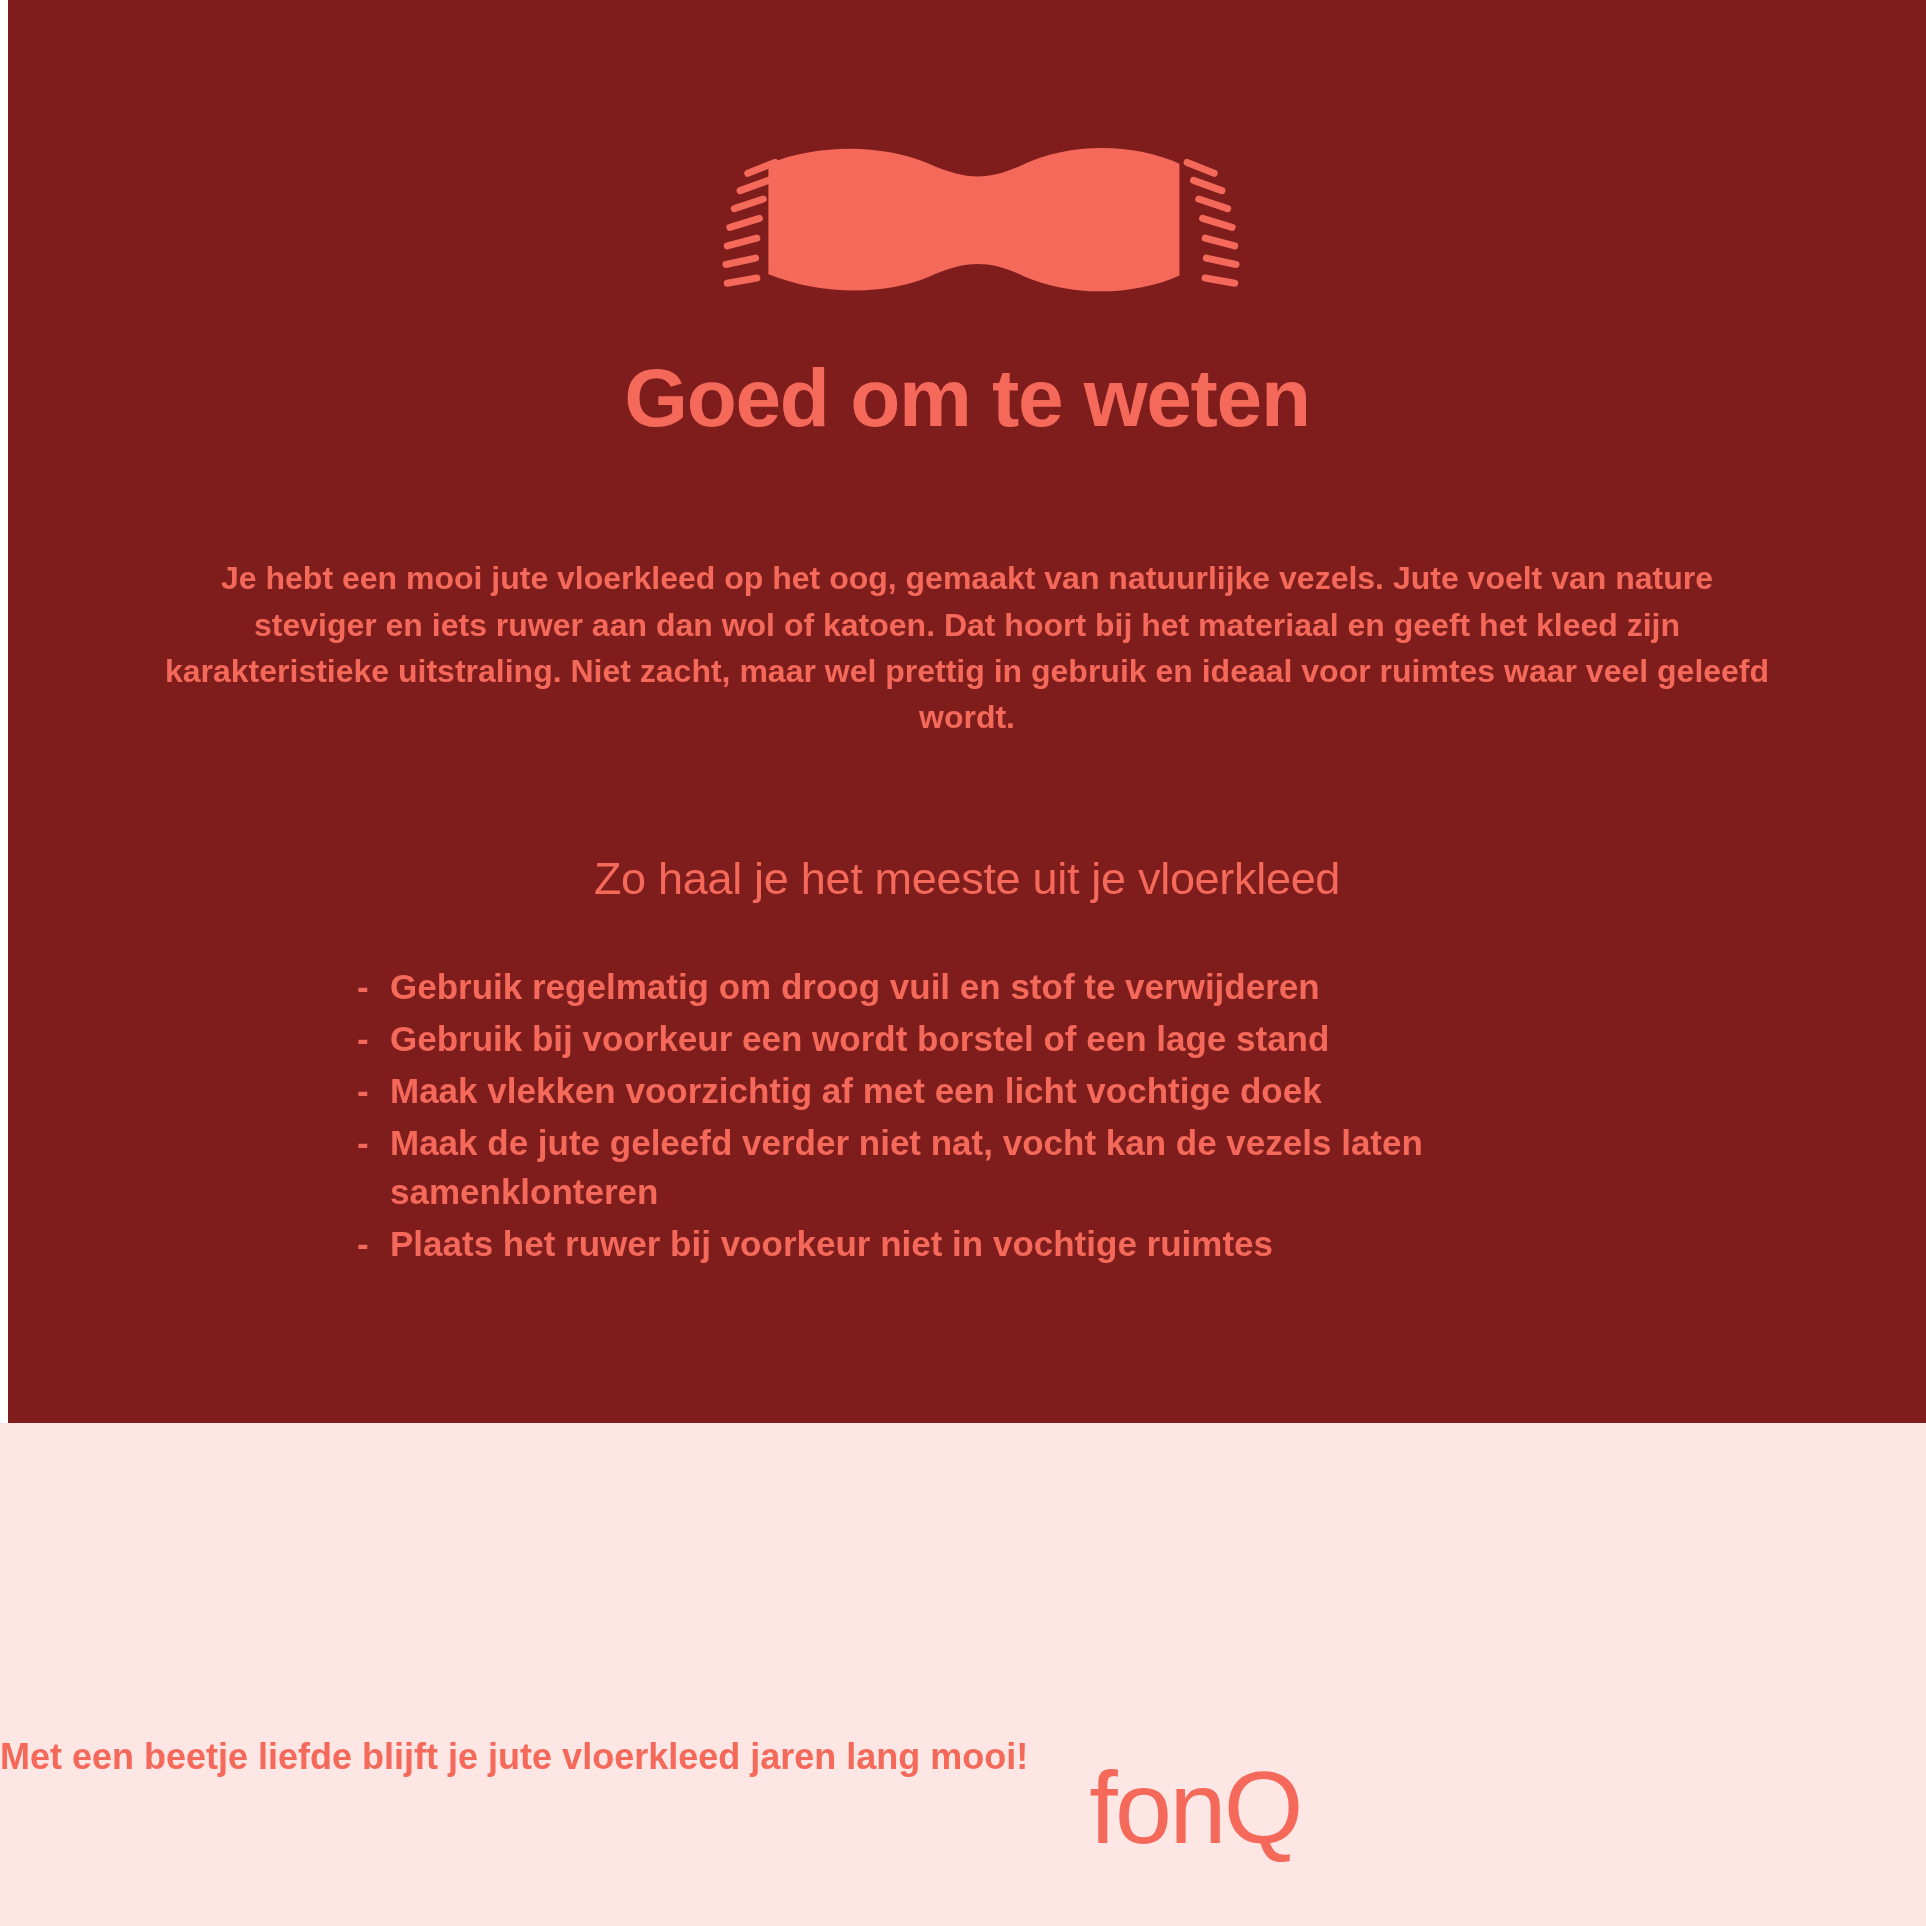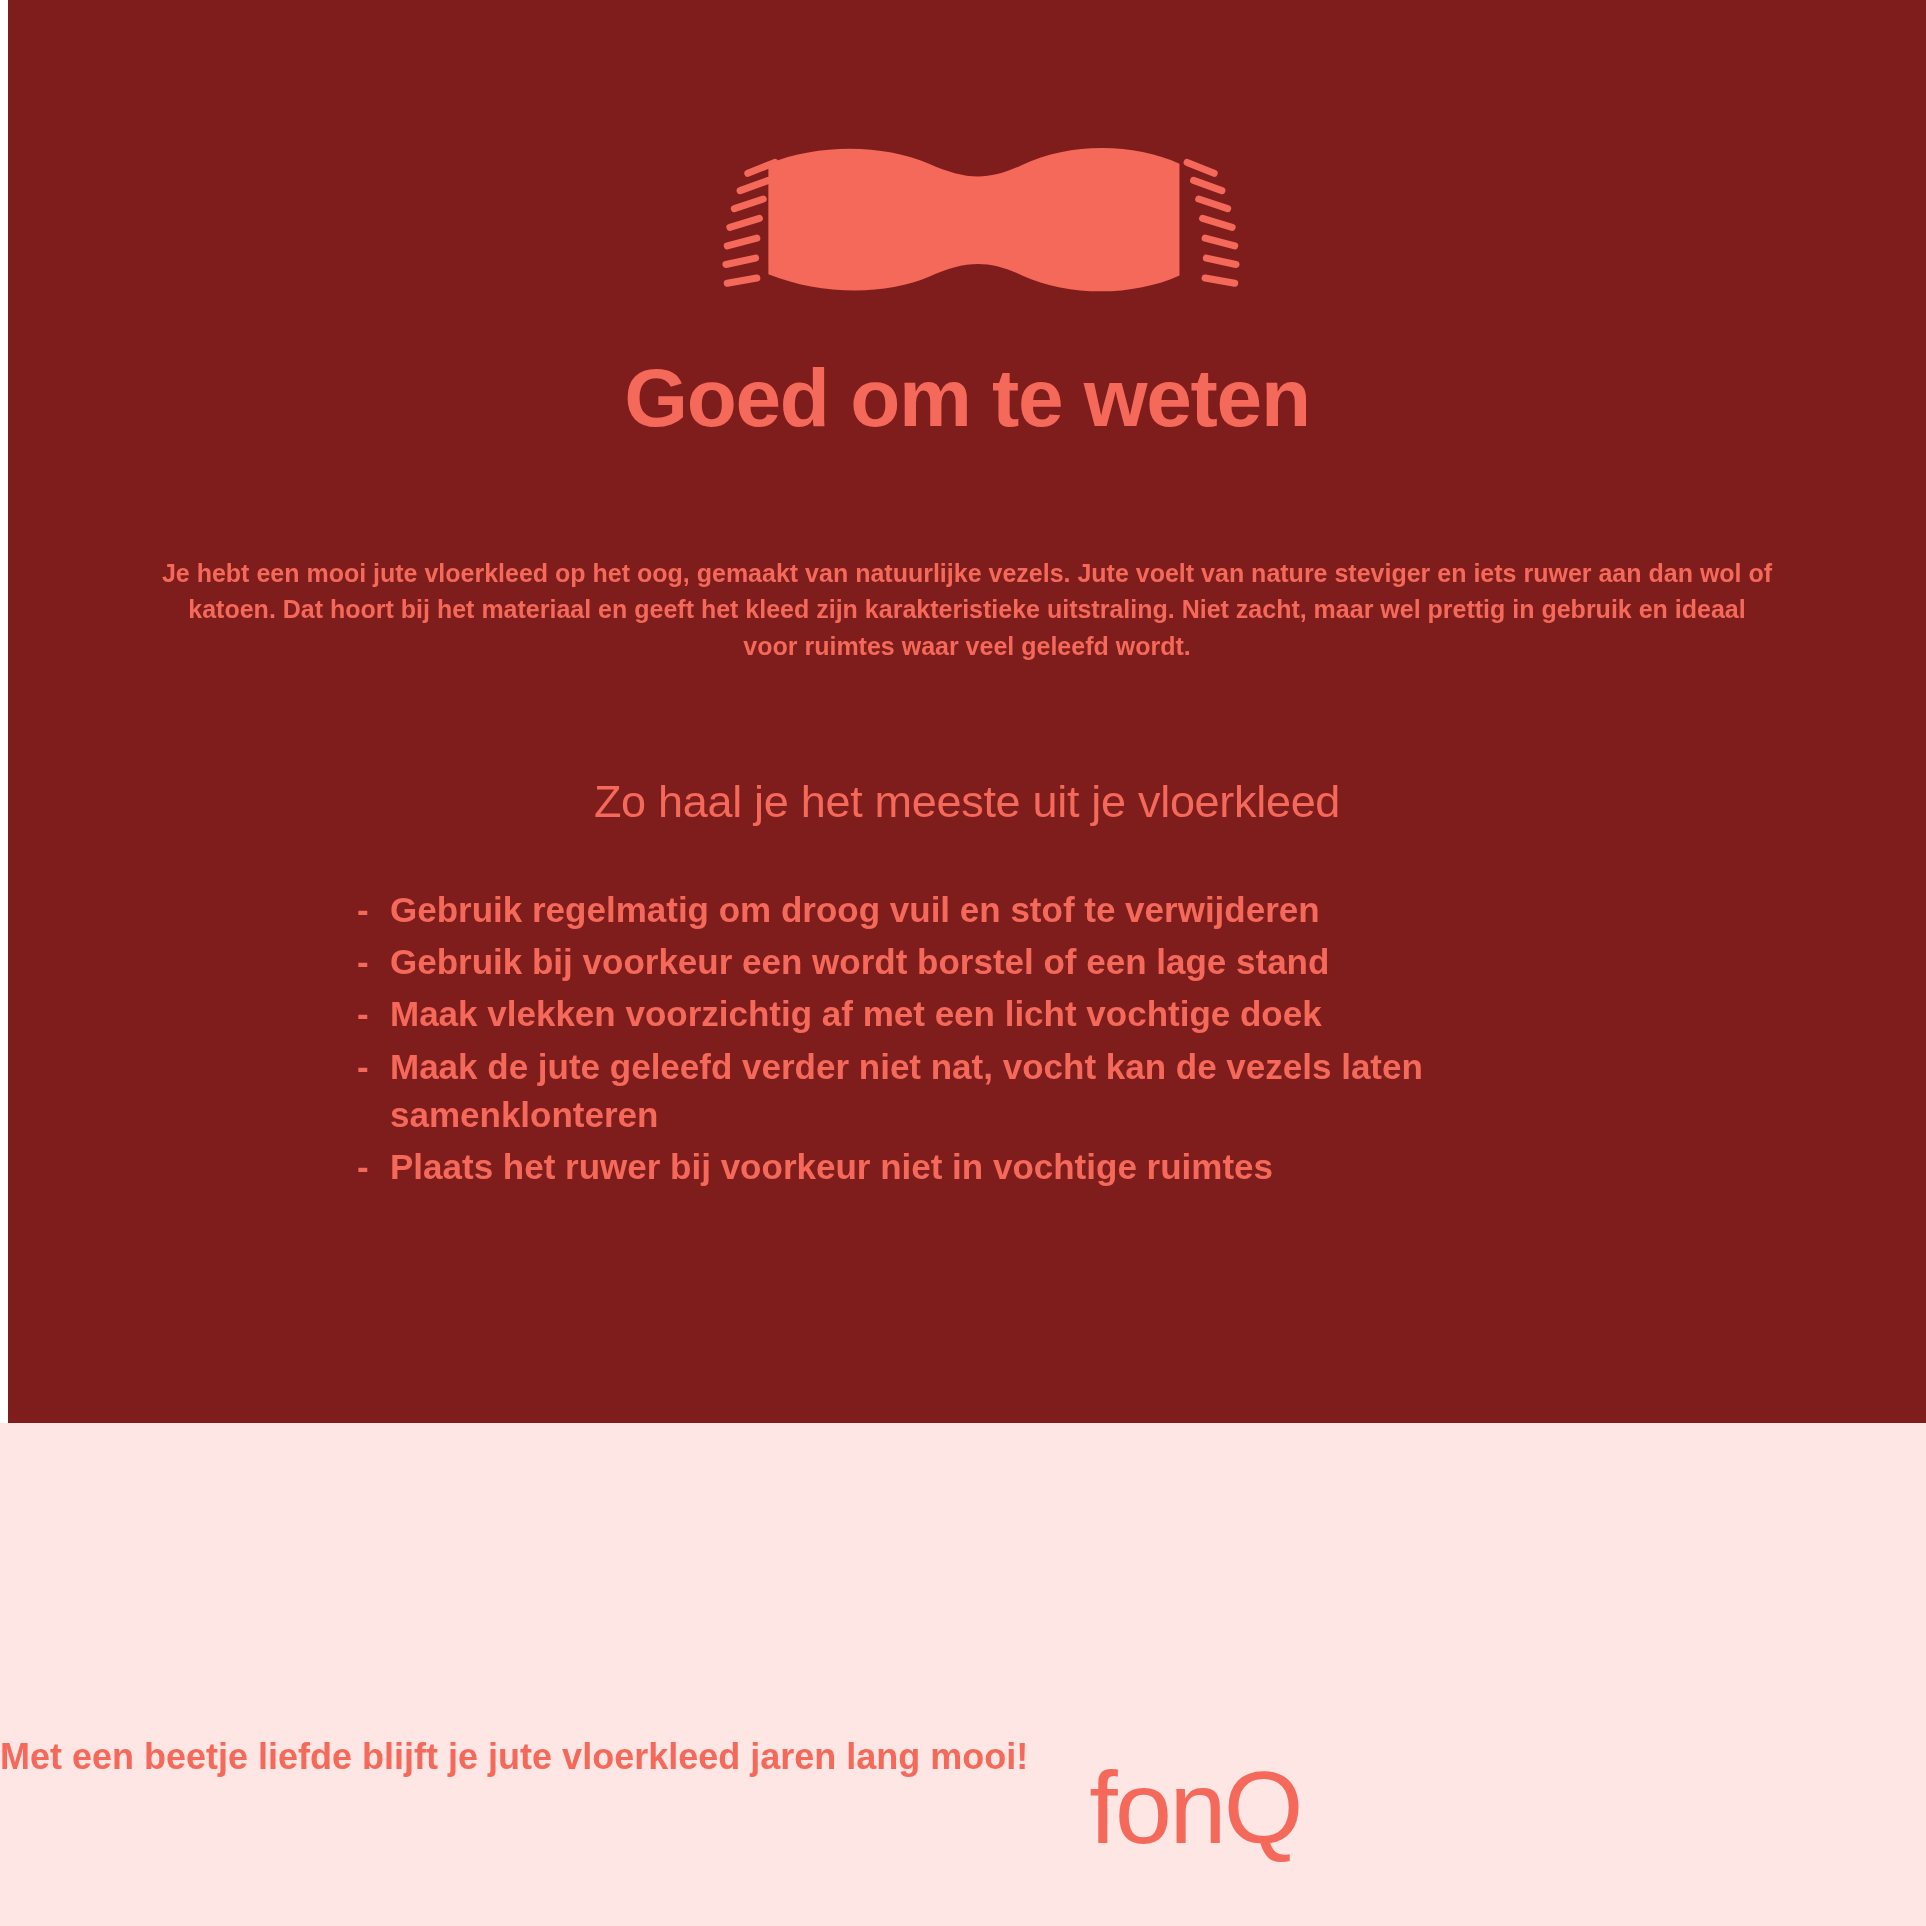--- a/index.html
+++ b/index.html
@@ -45,21 +45,21 @@
     letter-spacing: -1.3px;
     color: #f4695a;
     text-align: center;
     line-height: 1.1;
   }
   .intro {
     margin: 0;
     margin-top: 112px;
     width: 1618px;
     text-align: center;
-    font-size: 25px;
+    font-size: 32px;
     line-height: 1.45;
     font-weight: 600;
     color: #f4695a;
   }
   .subtitle {
     margin: 0;
     margin-top: 112px;
     font-size: 45px;
     font-weight: 400;
     color: #f4695a;

